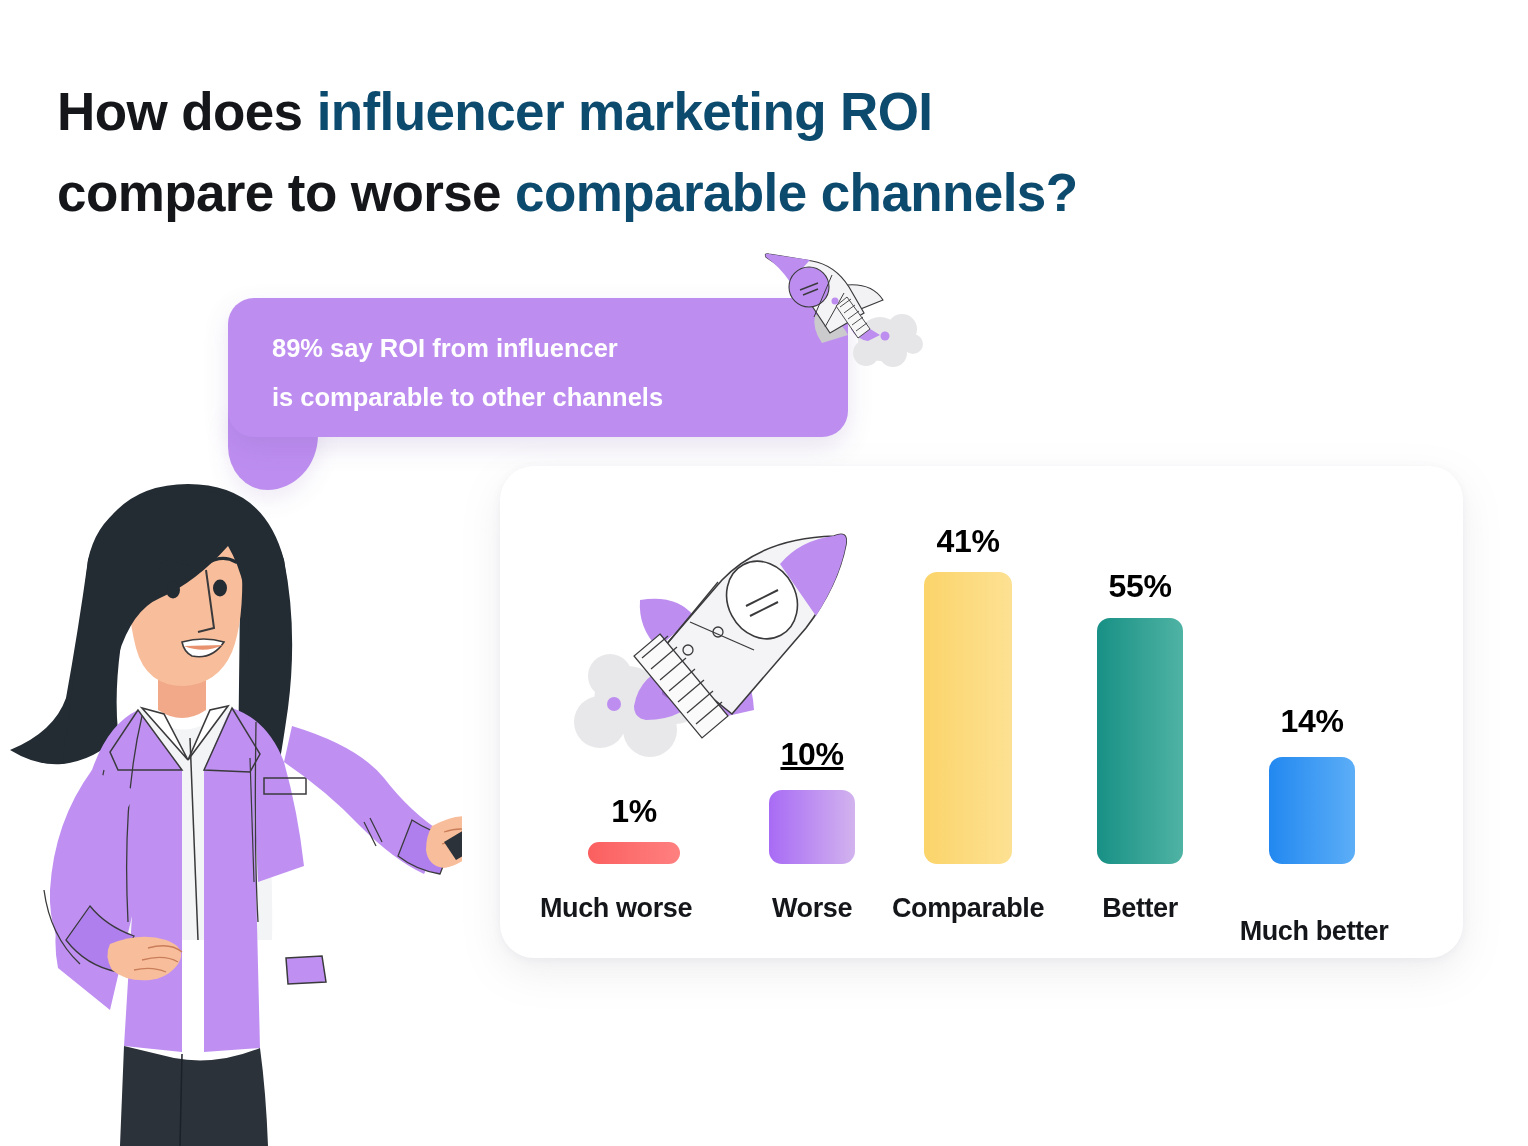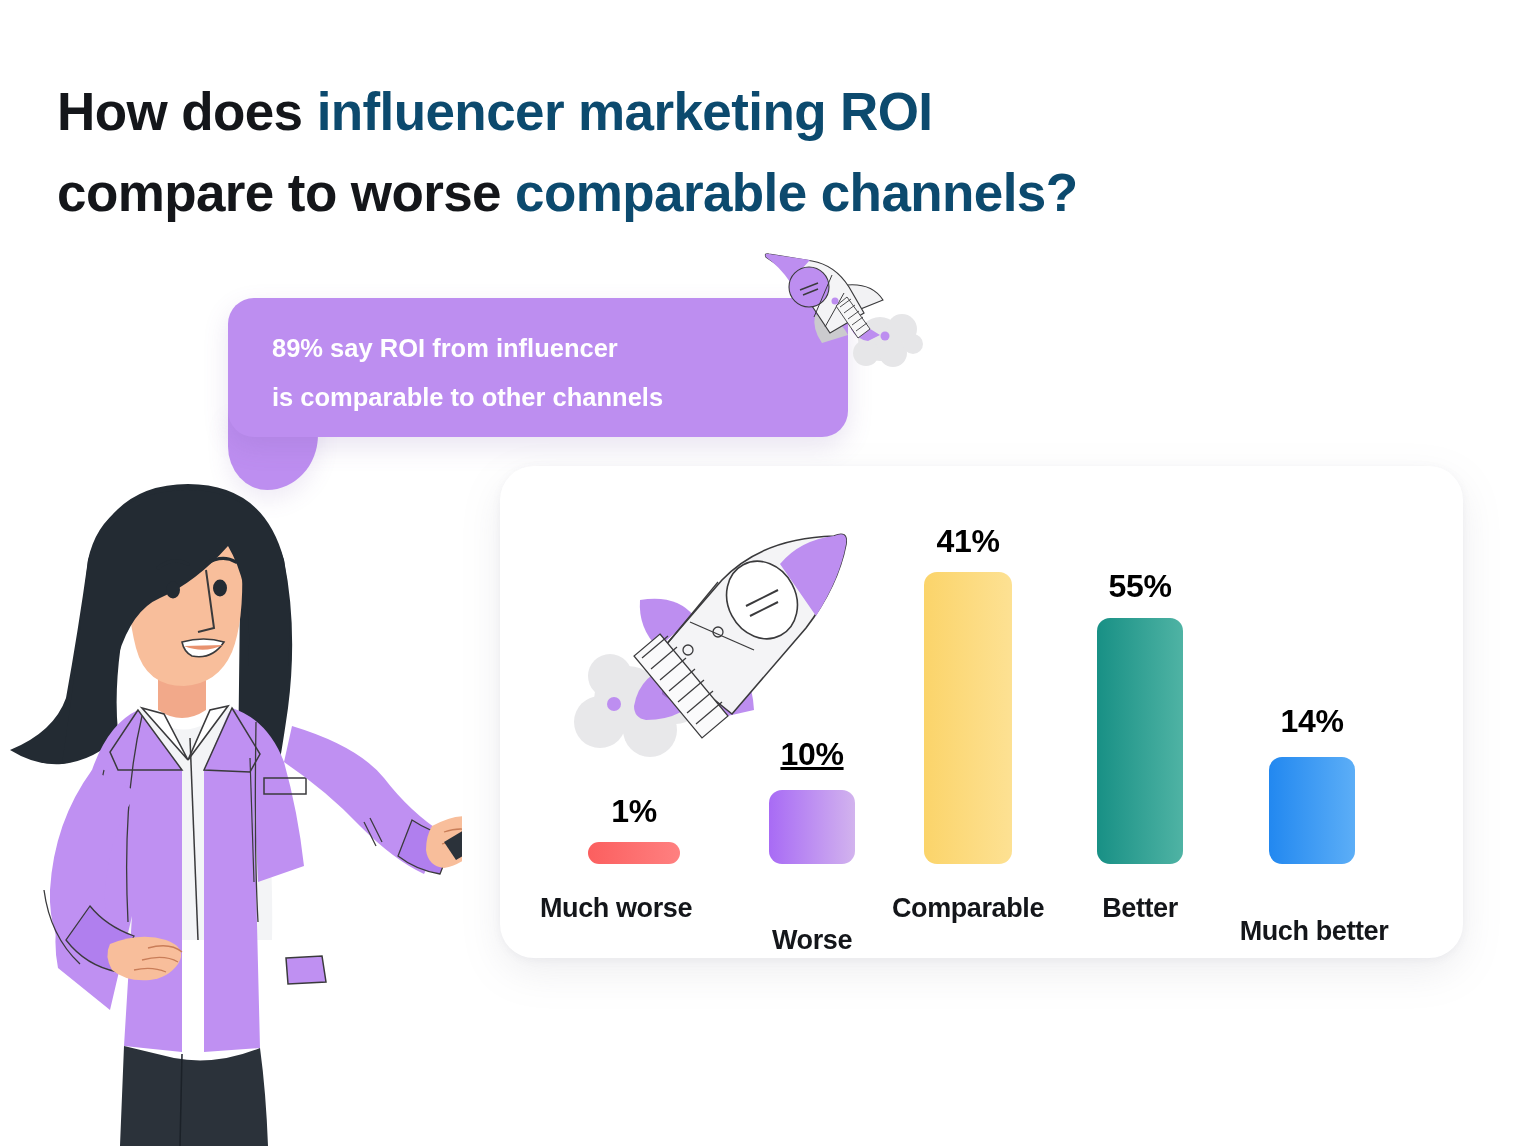--- a/index.html
+++ b/index.html
@@ -182,21 +182,21 @@
   </svg>
 
   <div class="bar" style="left:588px; top:842px; width:92px; height:22px;
               background:linear-gradient(90deg,#FB5F5F 0%,#FF8080 100%); border-radius:11px;"></div>
   <div class="bar-value" style="left:588px; top:793px; width:92px;">1%</div>
   <div class="cat-label" style="left:520px; top:893px; width:192px;">Much worse</div>
 
   <div class="bar" style="left:769px; top:790px; width:86px; height:74px;
               background:linear-gradient(90deg,#A86BF5 0%,#D2B3EE 100%); border-radius:13px;"></div>
   <div class="bar-value" style="left:766px; top:736px; width:92px;text-decoration:underline;">10%</div>
-  <div class="cat-label" style="left:742px; top:893px; width:140px;margin-top:32px;">Worse</div>
+  <div class="cat-label" style="left:742px; top:893px; width:140px;">Worse</div>
 
   <div class="bar" style="left:924px; top:572px; width:88px; height:292px;
               background:linear-gradient(90deg,#FBD46A 0%,#FDE193 100%); border-radius:13px;"></div>
   <div class="bar-value" style="left:922px; top:523px; width:92px;">41%</div>
   <div class="cat-label" style="left:878px; top:893px; width:180px;">Comparable</div>
 
   <div class="bar" style="left:1097px; top:618px; width:86px; height:246px;
               background:linear-gradient(90deg,#189085 0%,#4FB3A4 100%); border-radius:13px;"></div>
   <div class="bar-value" style="left:1094px; top:568px; width:92px;">55%</div>
   <div class="cat-label" style="left:1075px; top:893px; width:130px;">Better</div>

